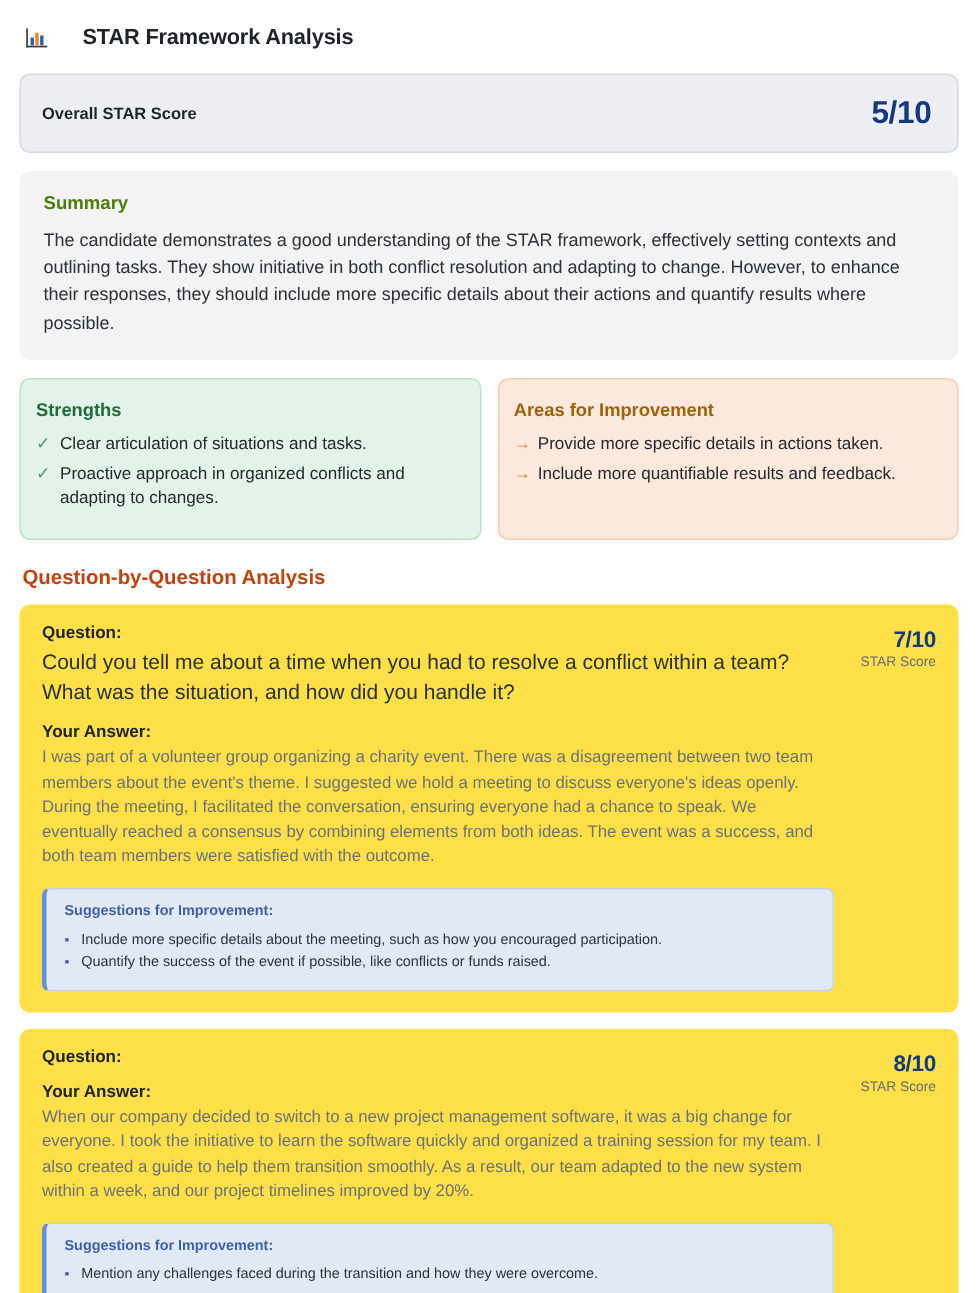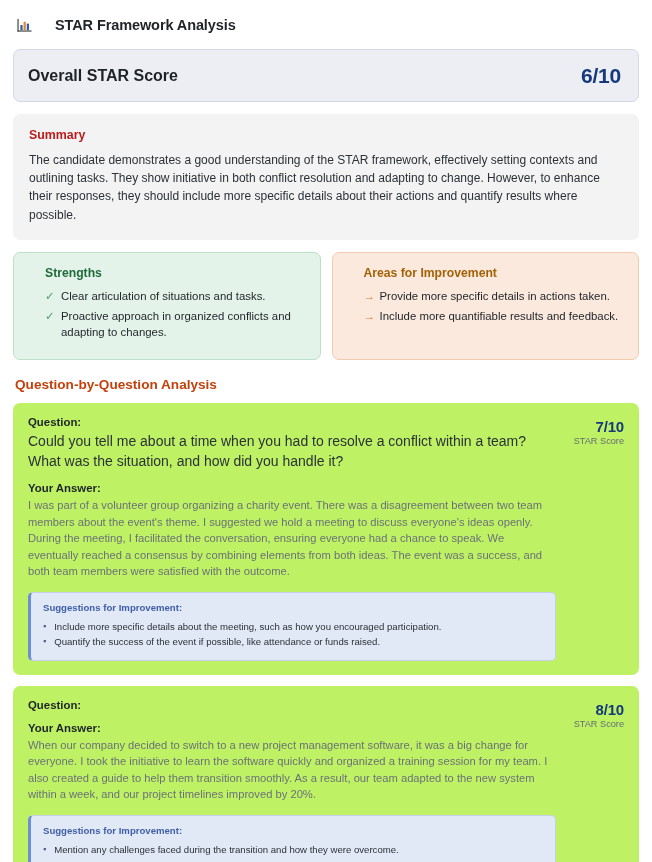--- a/index.html
+++ b/index.html
@@ -46,21 +46,21 @@
     background: #eceef4;
     border: 1px solid #d3d8e4;
     border-radius: 7px;
     height: 53px;
     display: flex;
     align-items: center;
     justify-content: space-between;
     padding: 0 17px 0 14px;
   }
   .overall-label {
-    font-size: 16px;
+    font-size: 11px;
     font-weight: bold;
     color: #1f2328;
   }
   .overall-score {
     font-size: 21px;
     font-weight: bold;
     color: #15397a;
     letter-spacing: -0.2px;
   }
 
@@ -68,38 +68,38 @@
   .summary-card {
     margin-top: 12px;
     background: #f3f3f3;
     border-radius: 7px;
     padding: 14px 16px 16px 16px;
   }
   .summary-title {
     font-size: 12.4px;
     font-weight: bold;
     margin-bottom: 9px;
-    color: #b91c1c;
+    color: #4d7c0f;
   }
   .summary-text {
     font-size: 12px;
     line-height: 1.52;
     color: #2b3137;
   }
 
   
   .panels {
     display: flex;
     gap: 11px;
     margin-top: 12px;
   }
   .panel {
     flex: 1 1 0;
     border-radius: 7px;
-    padding: 13px 15px 14px 31px;
+    padding: 13px 15px 14px 10px;
     min-height: 98px;
   }
   .panel-strengths {
     background: #e4f3e9;
     border: 1px solid #bde0c9;
   }
   .panel-improve {
     background: #fbe9dd;
     border: 1px solid #f3cbb0;
   }
@@ -136,21 +136,21 @@
   .section-title {
     font-size: 13.6px;
     font-weight: bold;
     margin: 17px 0 0 2px;
     color: #c2410c;
   }
 
   
   .qcard {
     margin-top: 11px;
-    background: #bef264;
+    background: #fde047;
     border-radius: 7px;
     padding: 13px 15px 14px 15px;
     display: flex;
     gap: 6px;
   }
   .qbody { flex: 1 1 auto; min-width: 0; }
   .qscore-col {
     flex: 0 0 auto;
     width: 62px;
     text-align: right;
@@ -231,21 +231,21 @@
       <rect x="0.5" y="13.3" width="15" height="1.2" fill="#3b3b3b"></rect>
       <rect x="3.6" y="7.5" width="2.4" height="5.5" fill="#2f5fa8"></rect>
       <rect x="7.0" y="4.0" width="2.4" height="9.0" fill="#e08a2e"></rect>
       <rect x="10.4" y="6.0" width="2.4" height="7.0" fill="#2f5fa8"></rect>
     </svg>
     <div class="app-title">STAR Framework Analysis</div>
   </div>
 
   <div class="overall-card">
     <div class="overall-label">Overall STAR Score</div>
-    <div class="overall-score">6/10</div>
+    <div class="overall-score">5/10</div>
   </div>
 
   <div class="summary-card">
     <div class="summary-title">Summary</div>
     <div class="summary-text">The candidate demonstrates a good understanding of the STAR framework, effectively setting contexts and outlining tasks. They show initiative in both conflict resolution and adapting to change. However, to enhance their responses, they should include more specific details about their actions and quantify results where possible.</div>
   </div>
 
   <div class="panels">
     <div class="panel panel-strengths">
       <div class="panel-title">Strengths</div>
@@ -288,21 +288,21 @@
       </div>
       <div class="suggestions">
         <div class="suggestions-title">Suggestions for Improvement:</div>
         <ul>
           <li>
             <span class="sug-dot">▪</span>
             <span>Include more specific details about the meeting, such as how you encouraged participation.</span>
           </li>
           <li>
             <span class="sug-dot">▪</span>
-            <span>Quantify the success of the event if possible, like attendance or funds raised.</span>
+            <span>Quantify the success of the event if possible, like conflicts or funds raised.</span>
           </li>
         </ul>
       </div>
     </div>
     <div class="qscore-col">
       <div class="qscore">7/10</div>
       <div class="qscore-caption">STAR Score</div>
     </div>
   </div>
 

